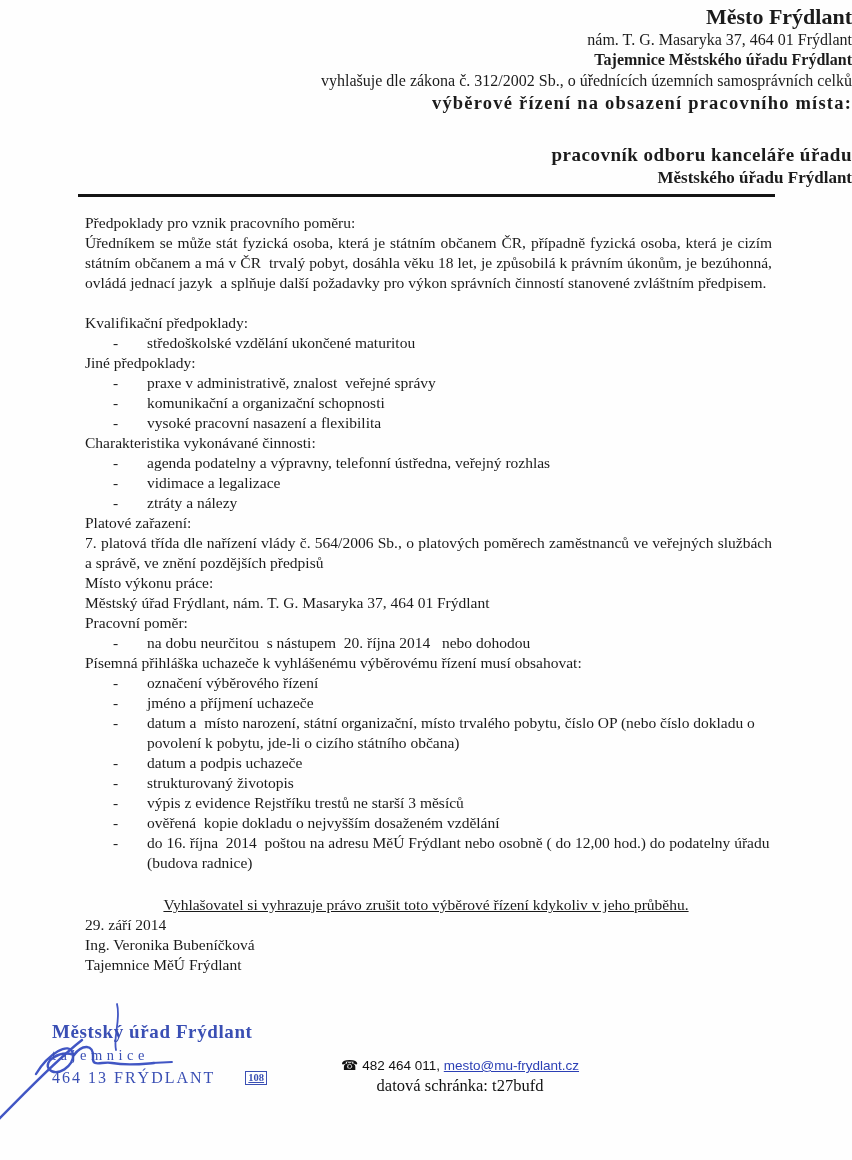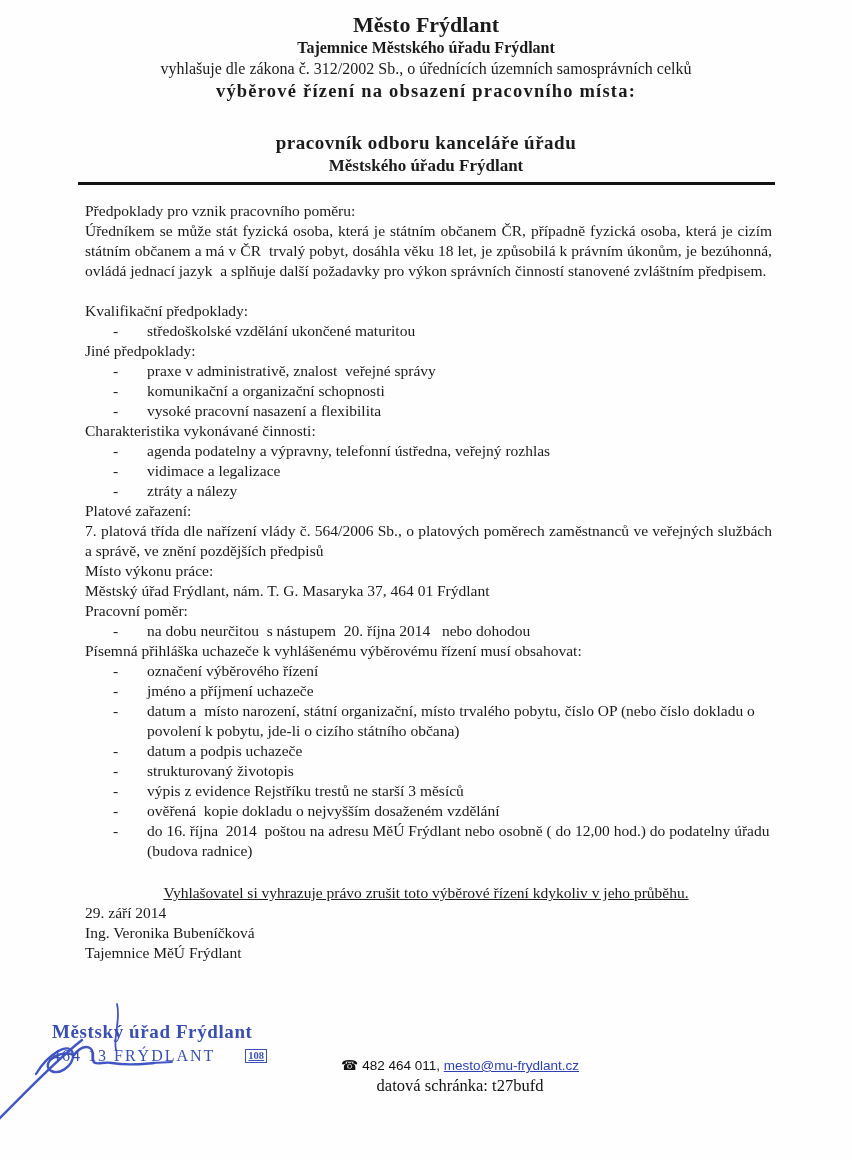--- a/index.html
+++ b/index.html
@@ -6,21 +6,21 @@
   .page{
     position:relative;
     width:852px;height:1160px;
     margin:0 auto;
     background:#fefefe;
     color:var(--ink,#1b1b1b);
     font-family:"Liberation Serif","DejaVu Serif",serif;
     overflow:hidden;
   }
   
-  .header{padding-top:12px;text-align:center;}
+  .header{padding-top:4px;text-align:right;}
   .doc-title{font-size:22px;font-weight:bold;line-height:26px;}
   .doc-address{font-size:16px;line-height:20px;}
   .doc-issuer{font-size:16px;font-weight:bold;line-height:20px;}
   .doc-law{font-size:16px;line-height:21px;}
   .doc-announcement{font-size:18.5px;font-weight:bold;line-height:24px;letter-spacing:1.2px;margin-bottom:28px;}
   .doc-position{font-size:19px;font-weight:bold;line-height:24px;letter-spacing:.5px;}
   .doc-position-sub{font-size:17px;font-weight:bold;line-height:21px;}
   .rule{border:none;border-top:3px solid #141414;margin:6px 77px 0 78px;}
   
   .main{padding:16px 80px 0 85px;font-size:15.5px;line-height:20px;}
@@ -48,20 +48,21 @@
   .contact-databox{font-family:"Liberation Serif","DejaVu Serif",serif;font-size:16.5px;line-height:22px;}
   .ic-gap{display:inline-block;width:18px;}
 </style>
 </head>
 <body>
 
 <div class="page">
 
   <div class="header">
     <div class="doc-title">Město Frýdlant</div>
+    <div class="doc-address">nám. T. G. Masaryka 37, 464 01 Frýdlant</div>
     <div class="doc-issuer">Tajemnice Městského úřadu Frýdlant</div>
     <div class="doc-law">vyhlašuje dle zákona č. 312/2002 Sb., o úřednících územních samosprávních celků</div>
     <div class="doc-announcement">výběrové řízení na obsazení pracovního místa:</div>
     <div class="doc-position">pracovník odboru kanceláře úřadu</div>
     <div class="doc-position-sub">Městského úřadu Frýdlant</div>
   </div>
 
   <hr class="rule">
 
   <div class="main">
@@ -155,20 +156,21 @@
       <path d="M 2 122 C 28 96, 58 64, 86 42"></path>
       <path d="M 40 76 C 52 56, 74 42, 77 56 C 79 68, 60 80, 53 71 C 47 63, 64 52, 78 57"></path>
       <path d="M 78 57 C 86 46, 98 46, 97 59 C 96 70, 106 63, 116 65 C 132 68, 146 66, 158 65"></path>
       <path d="M 156 65 L 176 64" stroke-width="1.8"></path>
       <path d="M 121 6 C 125 22, 117 38, 120 52" stroke-width="1.8"></path>
     </g>
   </svg>
 
   <div class="stamp">
     <div class="stamp-line1">Městský úřad Frýdlant</div>
+    <div class="stamp-line2">tajemnice</div>
     <div class="stamp-line3">
       <span>464 13  FRÝDLANT</span>
       <span class="stamp-box">108</span>
     </div>
   </div>
 
   <div class="contact">
     <div>
       <span class="phone-glyph">☎</span>
       <span>482 464 011,</span>

